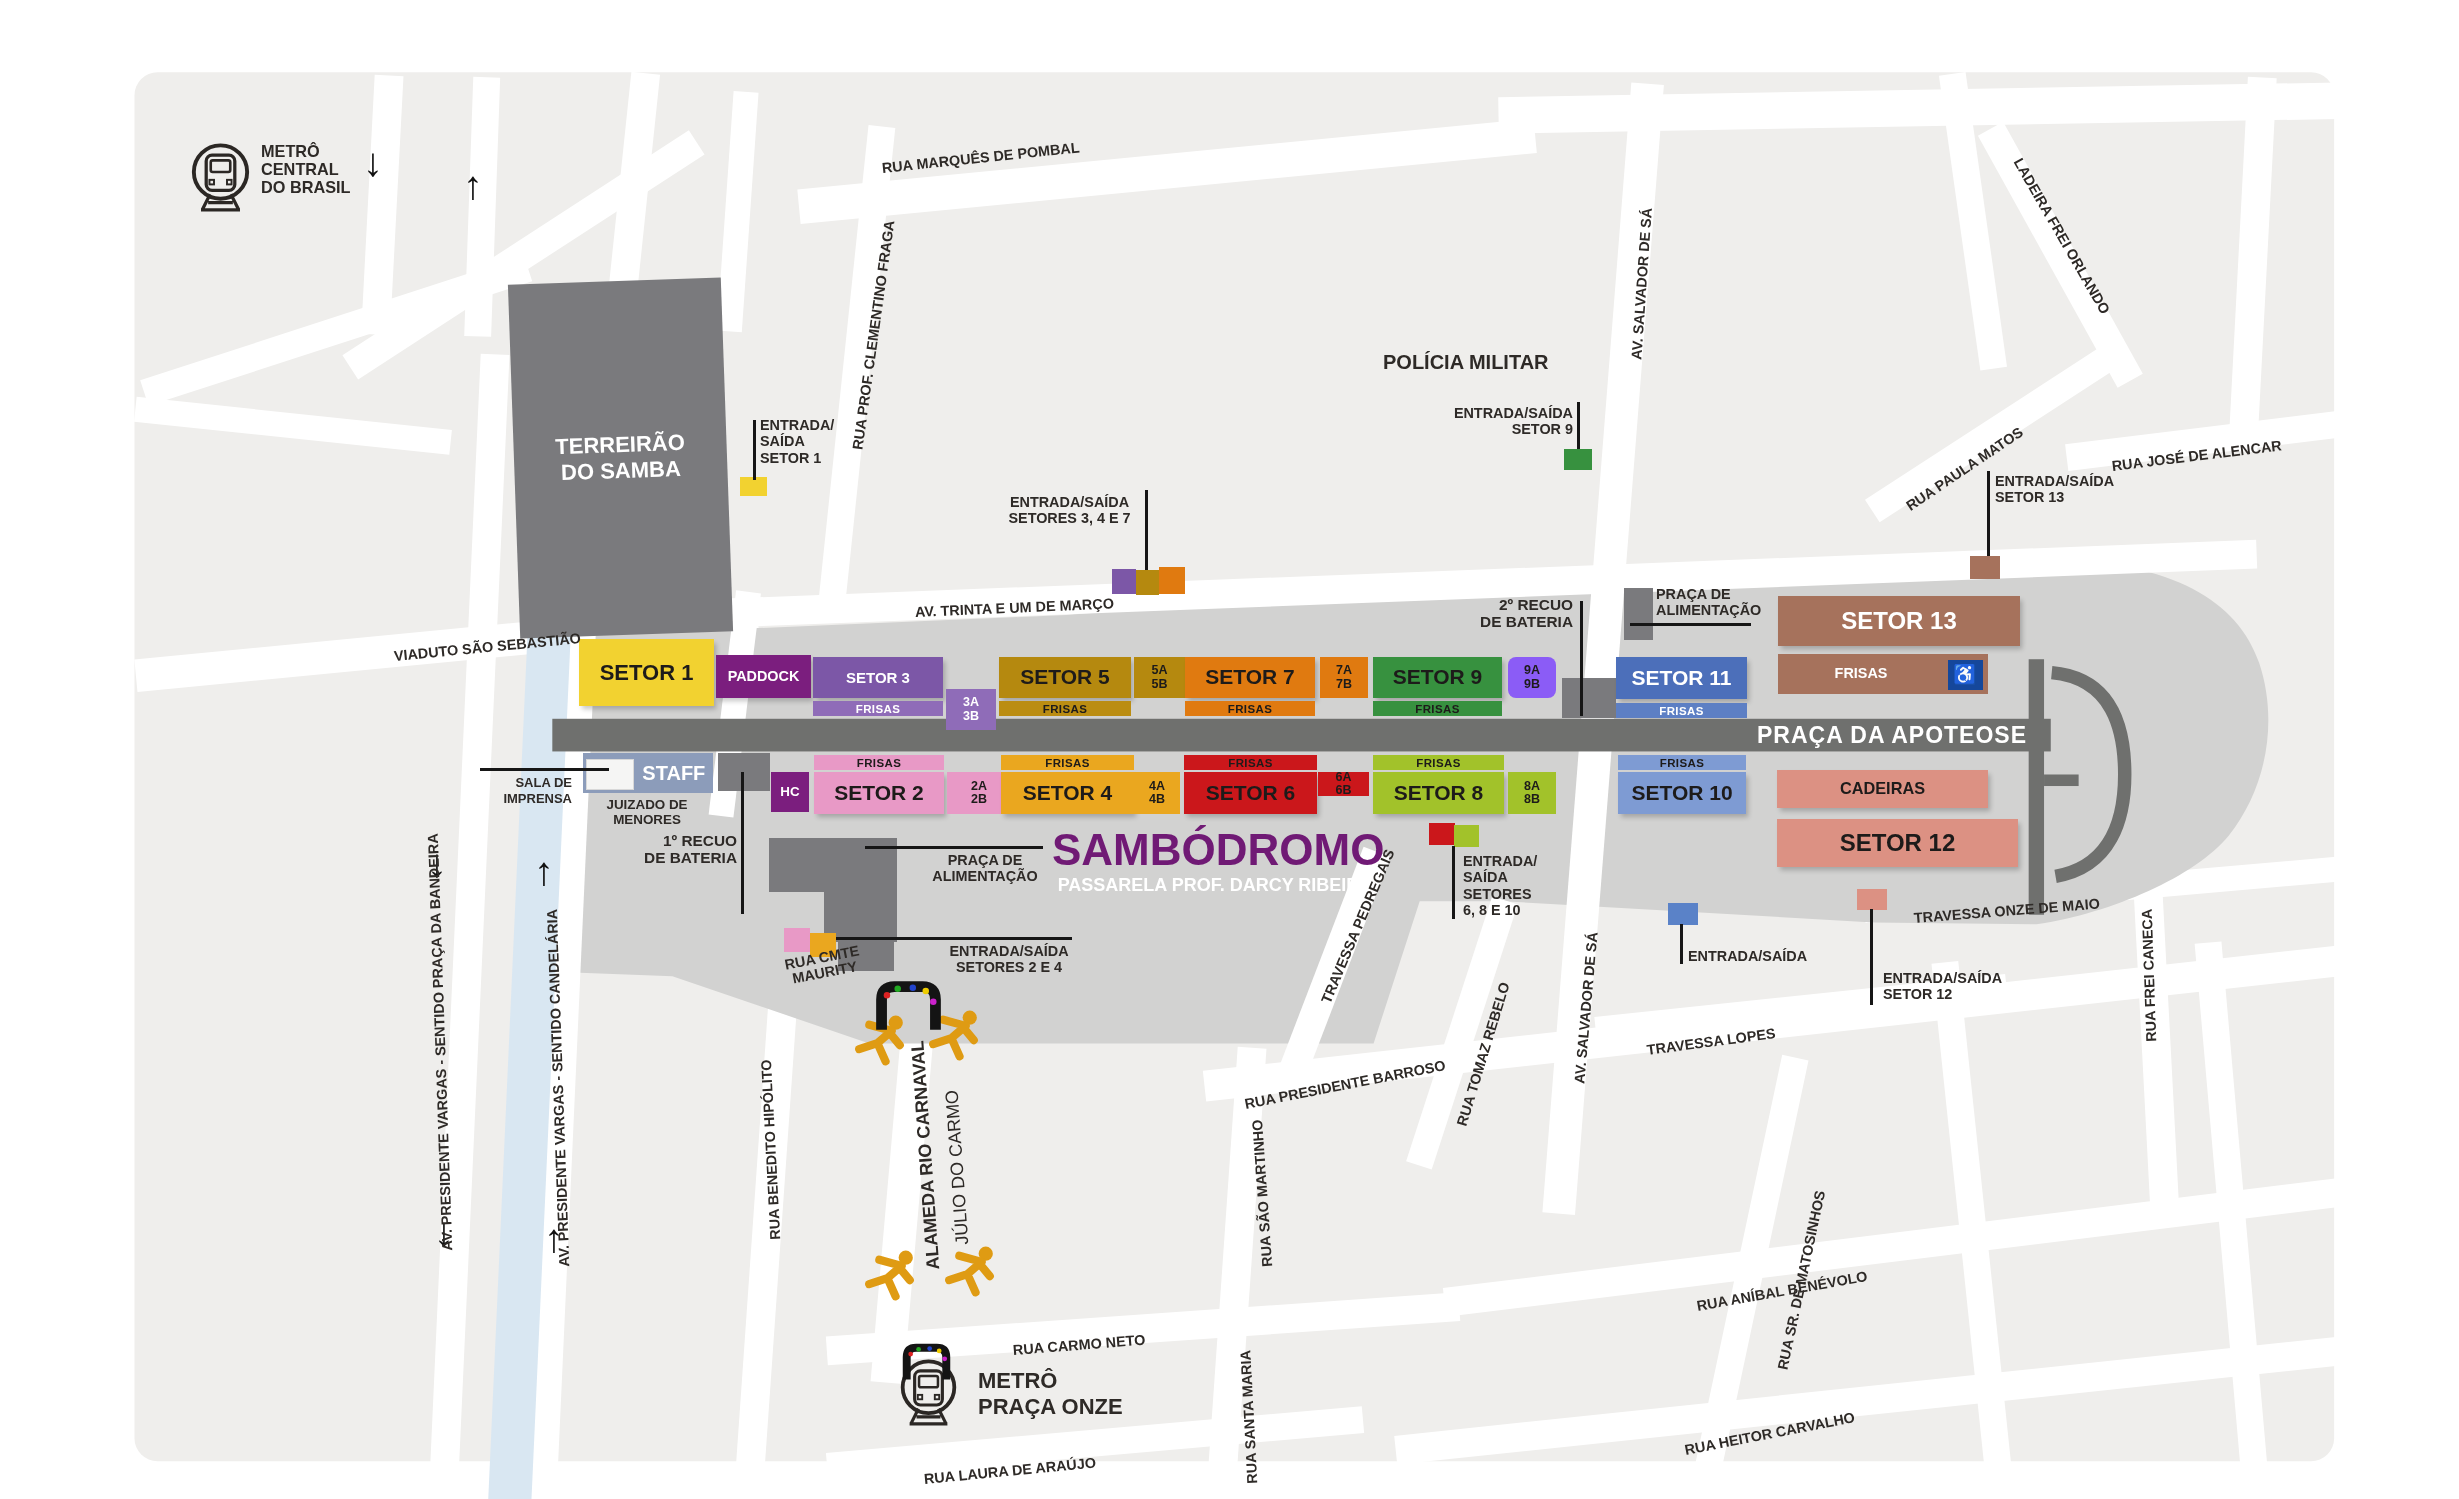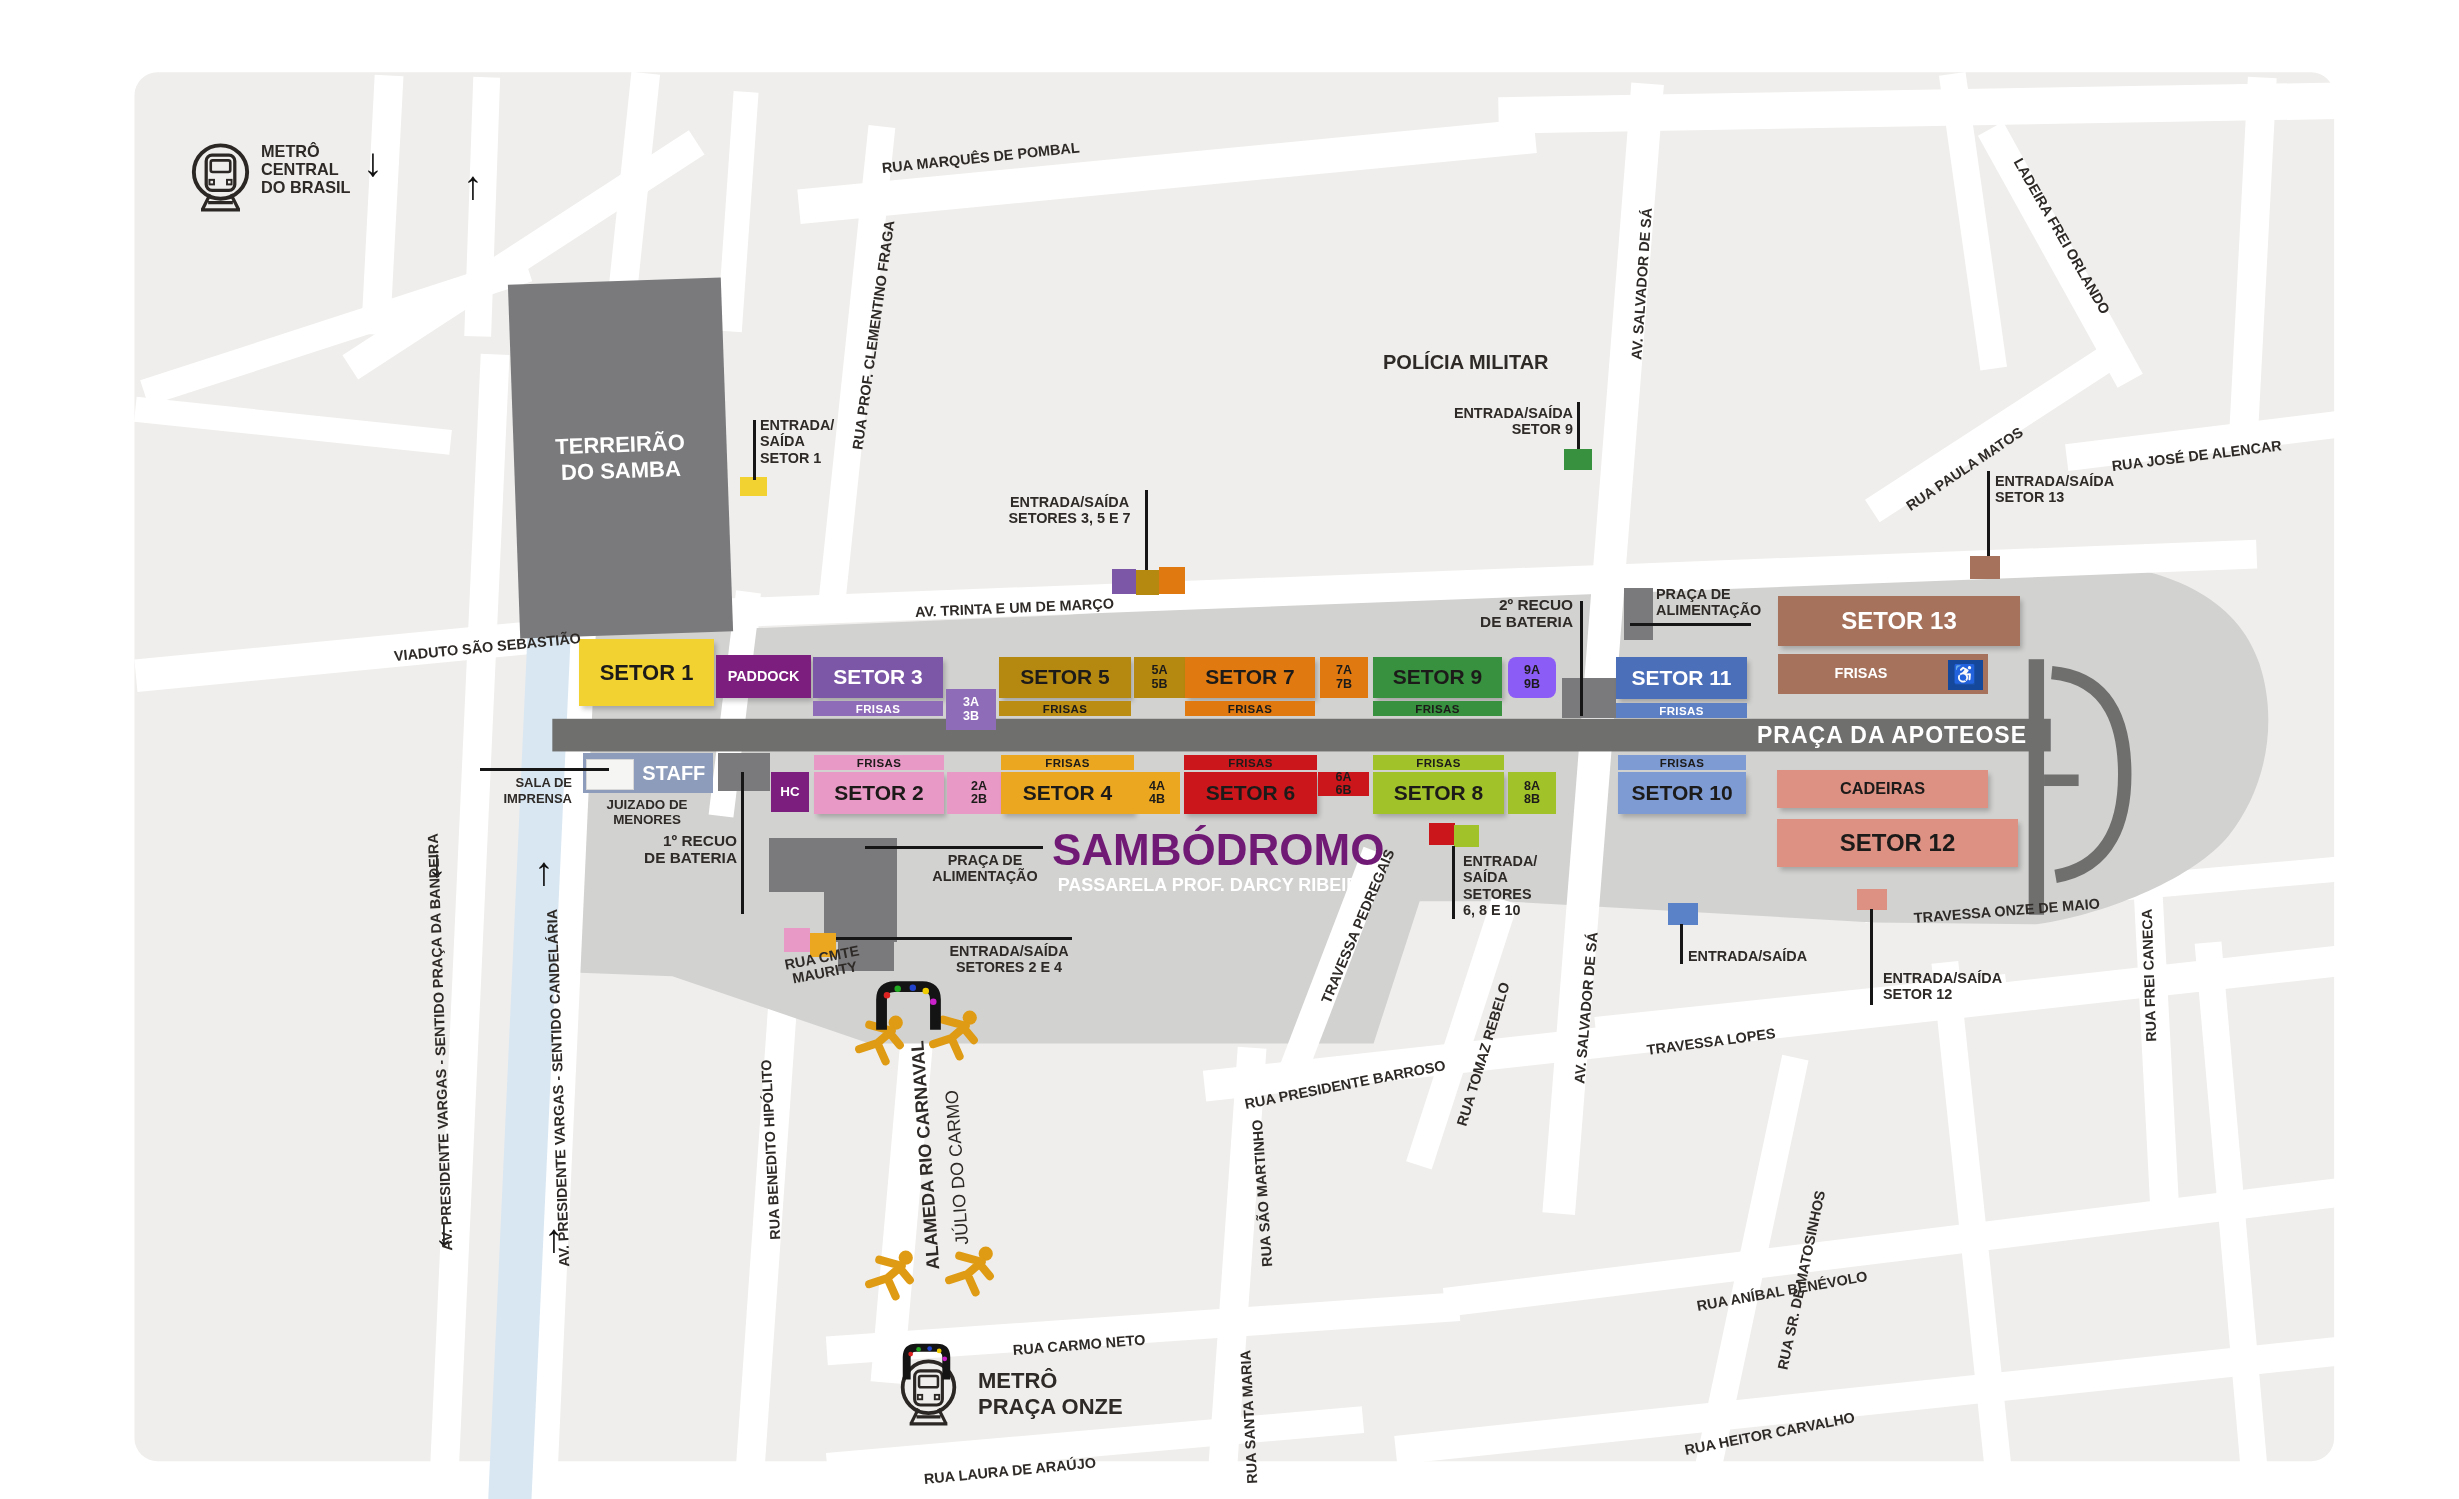--- a/index.html
+++ b/index.html
@@ -88,21 +88,21 @@
   </div>
   <div class="blk" style="left:718px;top:753px;width:52px;height:38px;"></div>
   <div class="blk" style="left:769px;top:838px;width:58px;height:54px;"></div>
   <div class="blk" style="left:824px;top:838px;width:73px;height:104px;"></div>
   <div class="blk" style="left:838px;top:940px;width:56px;height:31px;"></div>
   <div class="blk" style="left:1562px;top:678px;width:54px;height:40px;"></div>
   <div class="blk" style="left:1624px;top:588px;width:29px;height:52px;"></div>
 
   <div class="box sec" style="left:579px;top:639px;width:135px;height:67px;background:#f2d230;font-size:22px;">SETOR 1</div>
   <div class="box sec wt" style="left:716px;top:655px;width:95px;height:43px;background:#7b1e7e;font-size:14.4px;">PADDOCK</div>
-  <div class="box sec wt" style="left:813px;top:657px;width:130px;height:41px;background:#7c57a7;font-size:21px;">SETOR 3</div>
+  <div class="box sec wt" style="left:813px;top:657px;width:130px;height:41px;background:#7c57a7;font-size:15px;">SETOR 3</div>
   <div class="box fr wt" style="left:813px;top:701px;width:130px;height:15.4px;background:#8f6cb8;">FRISAS</div>
   <div class="box sub wt" style="left:946px;top:657px;width:50px;height:41px;background:#8f6cb8;margin-top:32px;">
     <span>3A</span>
     <span>3B</span>
   </div>
   <div class="box sec" style="left:999px;top:657px;width:132px;height:41px;background:#b5890f;font-size:21px;">SETOR 5</div>
   <div class="box fr" style="left:999px;top:701px;width:132px;height:15.4px;background:#bb8d12;">FRISAS</div>
   <div class="box sub" style="left:1134px;top:657px;width:51px;height:41px;background:#b5890f;">
     <span>5A</span>
     <span>5B</span>
@@ -203,21 +203,21 @@
   <div class="sq" style="left:740px;top:477px;width:27px;height:19px;background:#f2d230;"></div>
   <div class="line" style="left:753px;top:420px;width:2.9px;height:60px;"></div>
   <div class="lbl" style="left:760px;top:417px;font-size:14.4px;line-height:16.3px;">
     <div>ENTRADA/</div>
     <div>SAÍDA</div>
     <div>SETOR 1</div>
   </div>
 
   <div class="lbl ctr" style="left:988px;top:494px;width:163px;font-size:14.4px;line-height:16.3px;">
     <div>ENTRADA/SAÍDA</div>
-    <div>SETORES 3, 5 E 7</div>
+    <div>SETORES 3, 4 E 7</div>
   </div>
   <div class="line" style="left:1145px;top:490px;width:2.9px;height:83px;"></div>
   <div class="sq" style="left:1112px;top:569px;width:24px;height:25px;background:#7c57a7;"></div>
   <div class="sq" style="left:1136px;top:570px;width:23px;height:25px;background:#b5890f;"></div>
   <div class="sq" style="left:1159px;top:567px;width:26px;height:27px;background:#e07a10;"></div>
 
   <div class="lbl rgt" style="left:1439px;top:405px;width:134px;font-size:14.4px;line-height:16.3px;">
     <div>ENTRADA/SAÍDA</div>
     <div>SETOR 9</div>
   </div>

